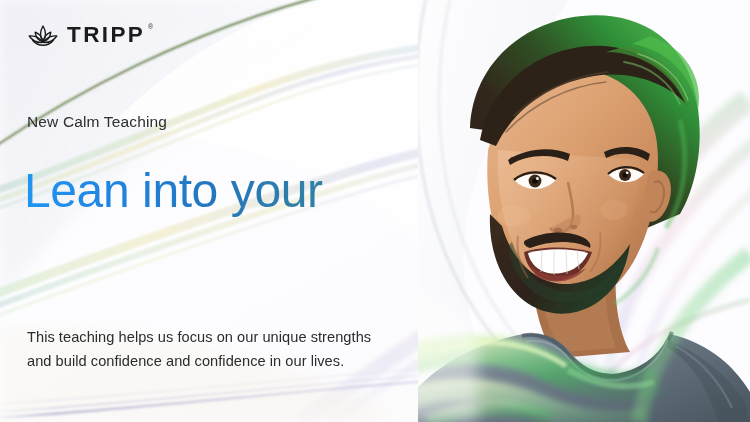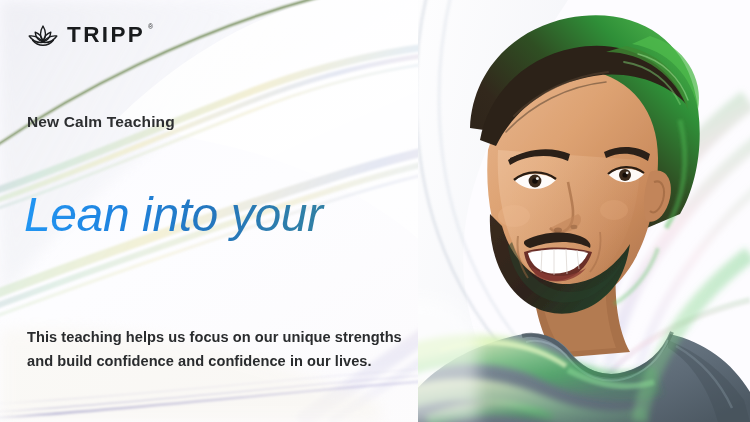--- a/index.html
+++ b/index.html
@@ -54,56 +54,55 @@
     font-weight:normal;
     letter-spacing:0;
     color:#2a2c2e;
   }
 
   
   .eyebrow {
     position:absolute;
     left:27px; top:113px;
     font-size:15.5px;
-    font-weight:700;
+    font-weight:400;
     color:#2c2e30;
     letter-spacing:0.15px;
     z-index:40;
   }
 
   .headline {
     position:absolute;
-    left:24px; top:188px;
+    left:24px; top:164px;
     width:420px;
     font-size:48px;
     font-weight:400;
     line-height:1.13;
     letter-spacing:-0.4px;
     z-index:40;
     background-image:linear-gradient(96deg,
         #2196f3 0%,
         #1f84e0 22%,
         #2476bd 45%,
         #2f7fa8 66%,
         #36809c 84%,
         #3c8296 100%);
     -webkit-background-clip:text;
     background-clip:text;
     color:transparent;
-    font-style:italic;
     -webkit-text-fill-color:transparent;
   }
   .headline .hl-line { display:block; }
 
   .body-copy {
     position:absolute;
     left:27px; top:326px;
     width:430px;
     font-size:14.6px;
-    font-weight:700;
+    font-weight:400;
     line-height:1.62;
     color:#2a2c2e;
     letter-spacing:0.05px;
     z-index:40;
   }
   .body-copy .bc-line { display:block; }
 </style>
 </head>
 <body>
 

